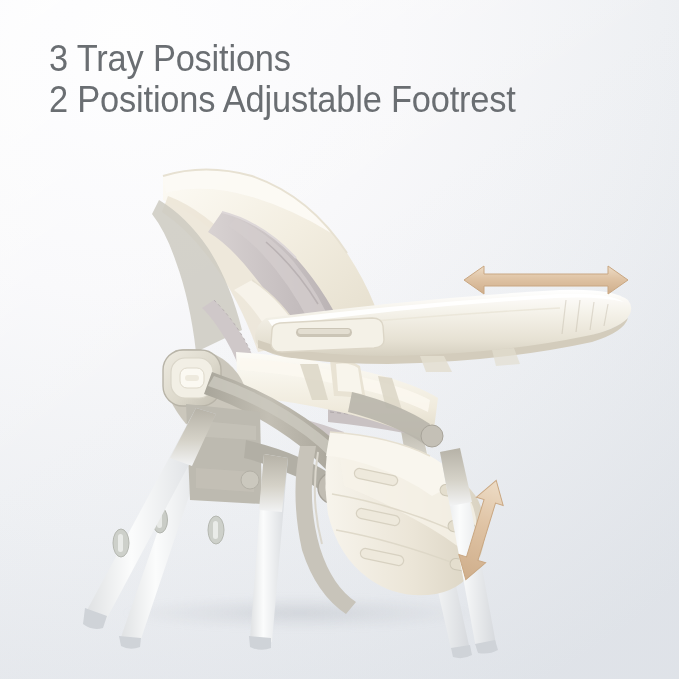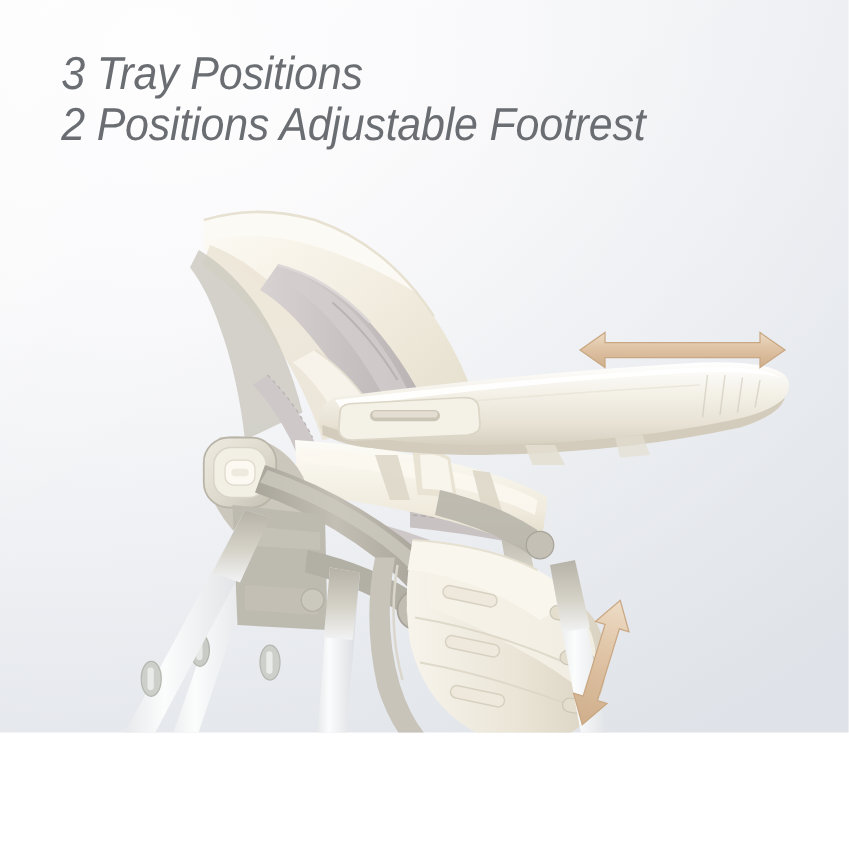--- a/index.html
+++ b/index.html
@@ -3,24 +3,23 @@
 <meta charset="utf-8">
 <title>High Chair Feature Image</title>
 <style>
   html,body{margin:0;padding:0;}
   body{
     width:679px;height:679px;overflow:hidden;
     font-family:"Liberation Sans","DejaVu Sans",sans-serif;
     background:#ffffff;
   }
   #stage{
-    position:relative;width:679px;height:586px;overflow:hidden;
+    position:relative;width:679px;height:679px;overflow:hidden;
     background:
       radial-gradient(120% 110% at 18% 6%, #fdfdfe 0%, #f8f8fa 34%, #eef0f3 66%, #e2e5ea 100%);
-    font-style: italic;
   }
   #stage::after{
     content:"";position:absolute;inset:0;pointer-events:none;
     background:linear-gradient(145deg,rgba(255,255,255,.55) 0%,rgba(255,255,255,0) 42%,rgba(216,221,228,.30) 100%);
   }
 
   
   .headline{
     position:absolute;left:49px;top:38px;z-index:40;
     color:#6a6e72;

